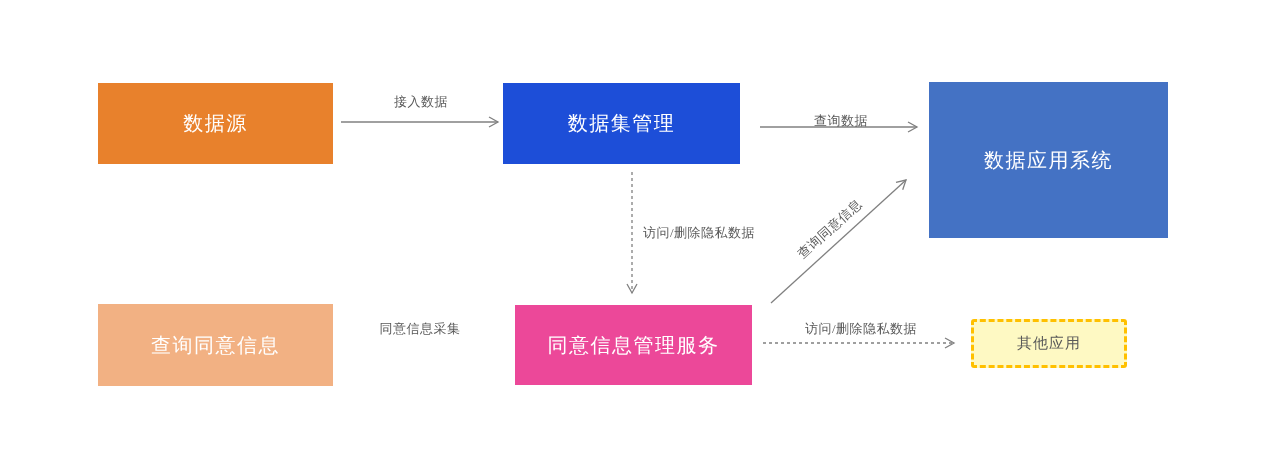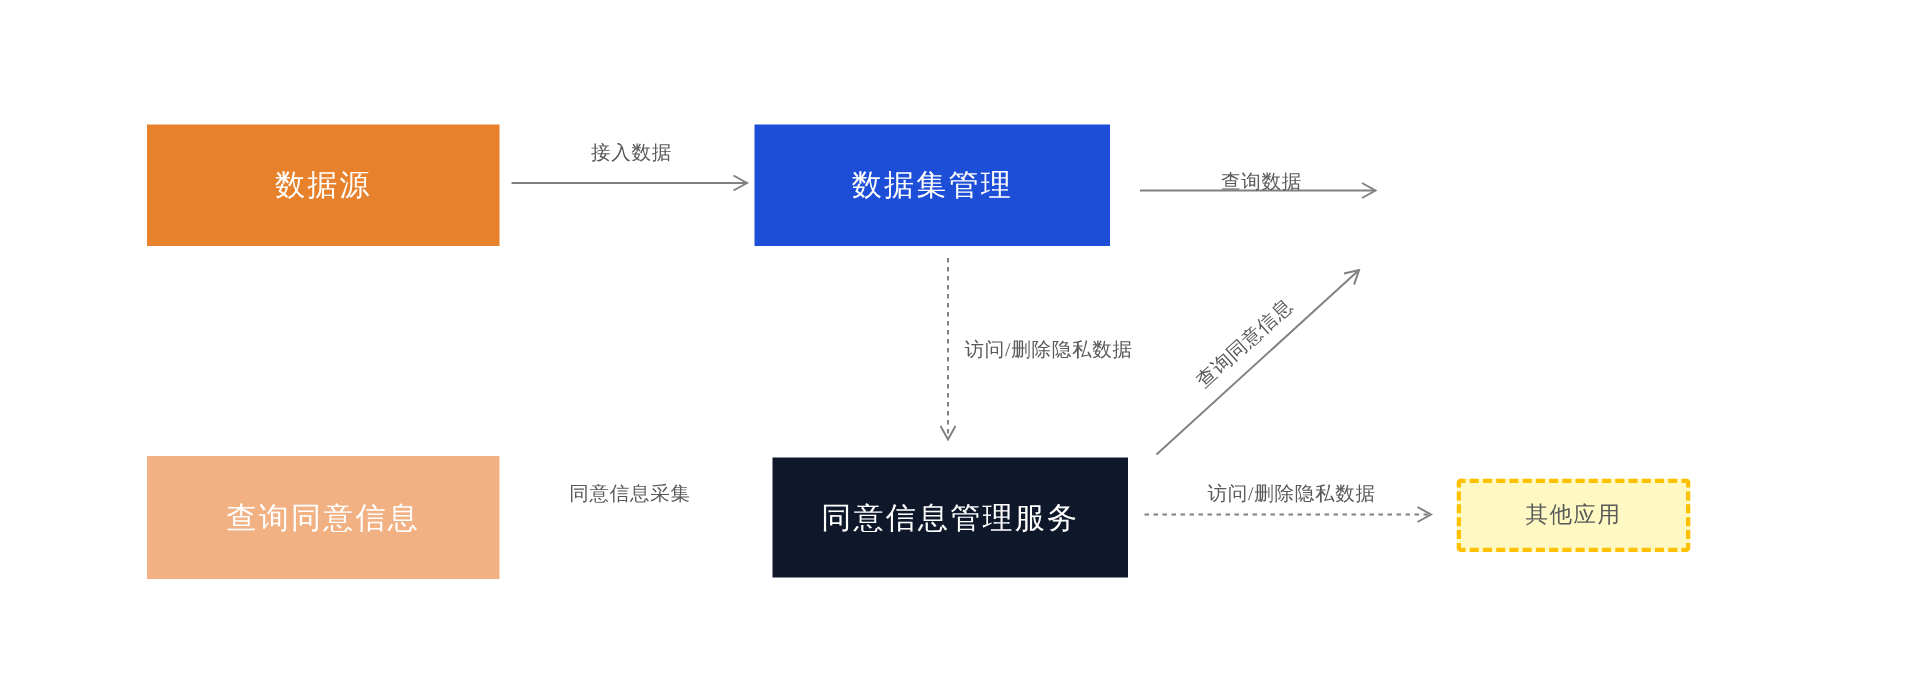--- a/index.html
+++ b/index.html
@@ -19,21 +19,21 @@
     color: #ffffff;
     font-size: 20px;
     letter-spacing: 1.5px;
     box-sizing: border-box;
     text-align: center;
   }
   #n-data-source      { left:  98px; top:  83px; width: 235px; height:  81px; background: #E8812C; }
   #n-dataset-mgmt     { left: 503px; top:  83px; width: 237px; height:  81px; background: #1d4ed8; }
   #n-data-app-system  { left: 929px; top:  82px; width: 239px; height: 156px; background: #4472C4; }
   #n-consent-collect  { left:  98px; top: 304px; width: 235px; height:  82px; background: #F2B183; }
-  #n-consent-mgmt     { left: 515px; top: 305px; width: 237px; height:  80px; background: #0f172a; align-items: center; }
+  #n-consent-mgmt     { left: 515px; top: 305px; width: 237px; height:  80px; background: #ec4899; align-items: center; }
   #n-other-apps {
     left: 971px; top: 319px; width: 156px; height: 49px;
     background: #fef9c3;
     border: 3px dashed #FFC000;
     border-radius: 3px;
     color: #595959;
     font-size: 15px;
     letter-spacing: 1px;
   }
   .connector-layer { position: absolute; left: 0; top: 0; pointer-events: none; }
@@ -75,20 +75,23 @@
   </svg>
 
   <div class="node" id="n-data-source">
     <span>数据源</span>
   </div>
 
   <div class="node" id="n-dataset-mgmt">
     <span>数据集管理</span>
   </div>
 
+  <div class="node" id="n-data-app-system">
+    <span>数据应用系统</span>
+  </div>
 
   <div class="node" id="n-consent-collect">
     <span>查询同意信息</span>
   </div>
 
   <div class="node" id="n-consent-mgmt">
     <span>同意信息管理服务</span>
   </div>
 
   <div class="node" id="n-other-apps">

